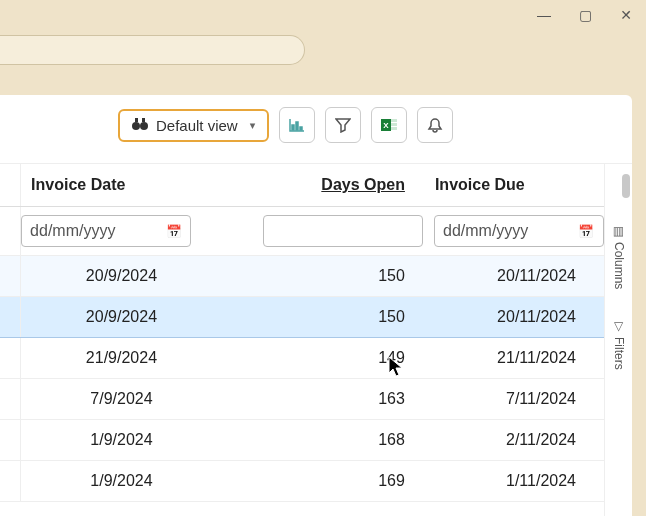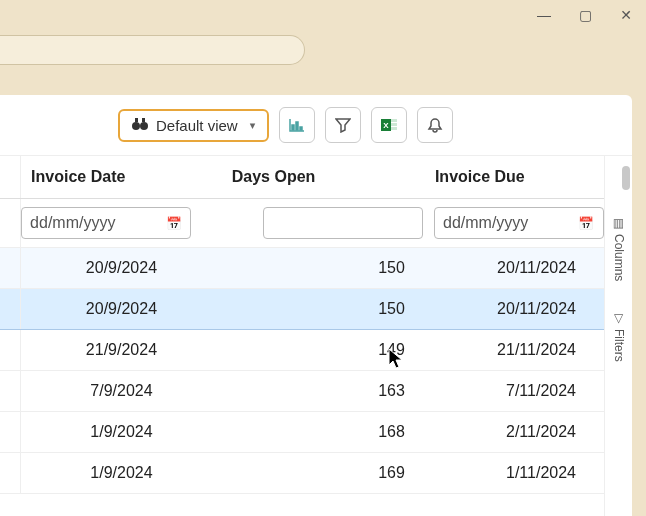--- a/index.html
+++ b/index.html
@@ -10,21 +10,21 @@
   .titlebar span { font-size: 14px; cursor: default; }
 
   
   .browser-row { position: absolute; top: 30px; left: 0; right: 0; height: 40px; display: flex; align-items: center; }
   .urlbar { height: 30px; width: 305px; background: #f6eedb; border: 1px solid #d0c3a3; border-left: none; border-top-right-radius: 15px; border-bottom-right-radius: 15px; }
   .browser-icons { display: flex; align-items: center; gap: 22px; margin-left: 10px; color: #6b645a; }
   .browser-icons .bi { width: 20px; text-align:center; font-size: 15px; }
   .divider-v { width:1px; height:20px; background:#c9bc9e; }
 
   
-  .app { position: absolute; top: 95px; left: 0; right: 14px; bottom: 0; background: #fff; border-top-right-radius: 6px; display:flex; flex-direction: column; }
+  .app { position: absolute; top: 95px; left: 0; right: 14px; bottom: 0; background: #fff; border-top-right-radius: 6px; display:flex; flex-direction: column; gap: 8px; }
 
   .toolbar { height: 60px; display:flex; align-items:center; padding: 0 8px; gap: 10px; border-bottom: 0; }
   .gap-left { width: 100px; }
   .view-btn { display:flex; align-items:center; gap:8px; border:2px solid #e8a63a; border-radius:6px; padding: 6px 12px; background:#fff; color:#333; font-size:15px; cursor:pointer; }
   .view-btn .chev { font-size:11px; color:#666; margin-left:4px; }
   .sq-btn { width:36px; height:36px; border:1px solid #ccc; border-radius:6px; background:#fff; display:flex; align-items:center; justify-content:center; color:#555; cursor:pointer; font-size:15px; }
   .sq-btn.excel { color:#1a7f37; }
   .sq-btn.chart { color:#4aa3a3; }
   .user-box { margin-left:auto; display:flex; align-items:center; gap:10px; background:#f1f1f1; padding:5px 8px 5px 14px; border-radius:4px; }
   .user-box span { color:#555; font-weight:600; font-size:14px; }
@@ -33,21 +33,21 @@
   .grid-wrap { flex:1; display:flex; overflow:hidden; border-top:1px solid #eee; }
   .grid-main { flex:1; overflow:hidden; position:relative; }
 
   table { width:100%; border-collapse: collapse; }
   th, td { border-bottom:1px solid #eee; text-align:left; font-size:16px; color:#222; }
   th { padding: 12px 10px; font-weight:700; border-bottom:1px solid #ddd; }
   .col-left { width:14px; border-right:1px solid #eee; }
   .col-invdate { width:200px; }
   .col-days { width:200px; text-align:right; padding-right:18px; }
   .col-due { width:180px; text-align:right; padding-right:22px; }
-  th.col-days { text-align:left; padding-right:18px; }
+  th.col-days { text-align:right; padding-right:18px;text-decoration:underline; }
   th.col-due { padding-left:12px; text-align:left; }
 
   tr.filter-row td { padding:8px 0; border-bottom:1px solid #eee; }
   .date-filter { display:flex; align-items:center; justify-content:space-between; border:1px solid #bbb; border-radius:4px; padding:4px 8px; height:32px; width:170px; color:#555; font-size:16px; background:#fff; }
   .date-filter .cal { font-size:13px; color:#666; }
   .text-filter { border:1px solid #bbb; border-radius:4px; height:32px; width:160px; margin-left:auto; display:block; background:#fff; }
 
   tbody.data-rows td { padding: 11px 10px; }
   tbody.data-rows tr.hover td { background:#f3f9ff; }
   tbody.data-rows tr.selected td { background:#dbeeff; border-top:1px solid #a9c8e8; border-bottom:1px solid #a9c8e8; }

